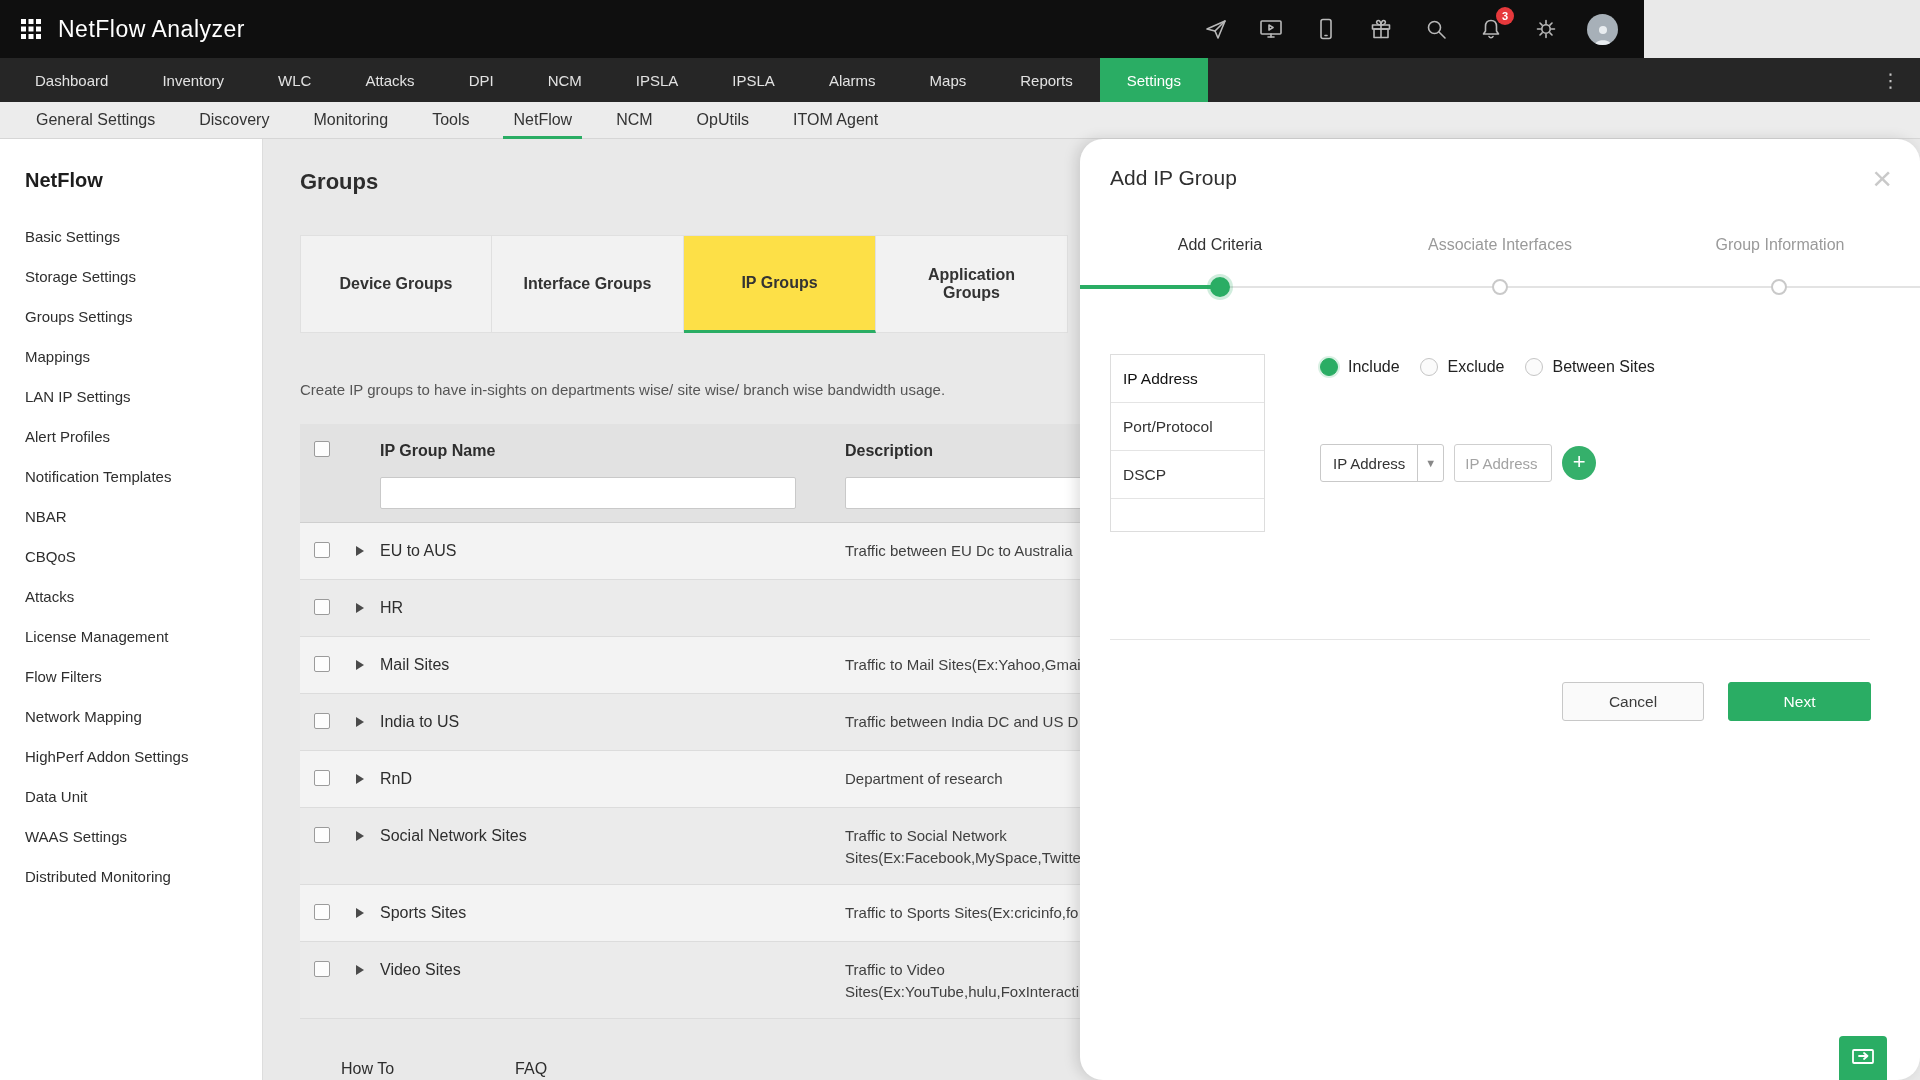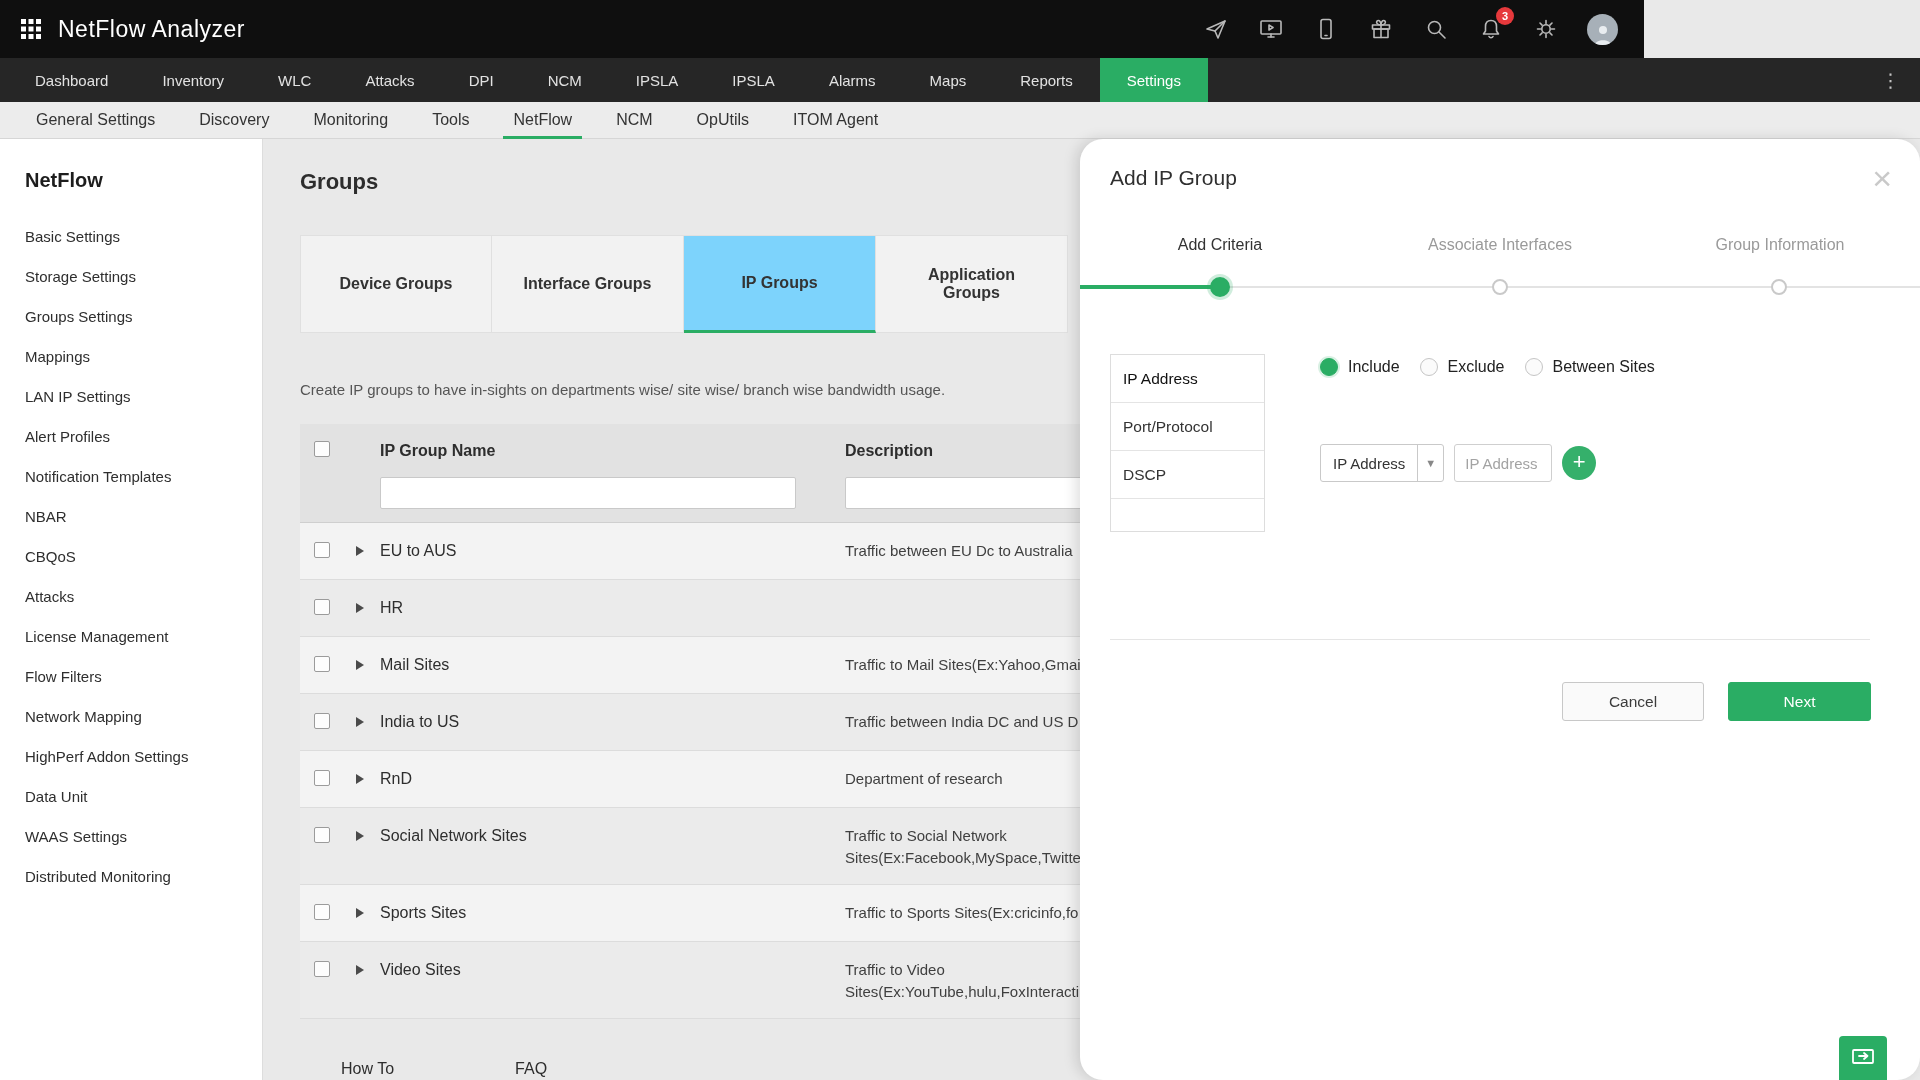--- a/index.html
+++ b/index.html
@@ -30,21 +30,21 @@
   .sidebar { position:absolute; top:139px; left:0; width:263px; bottom:0; background:#fff; border-right:1px solid #ddd; padding:30px 0 0 25px; z-index:10; }
   .sidebar-title { font-size:20px; font-weight:bold; color:#1d1d1d; margin-bottom:24px; }
   .side-item { font-size:15px; color:#2e2e2e; height:40px; display:flex; align-items:center; cursor:pointer; }
 
   
   .content { position:absolute; top:139px; left:263px; right:0; bottom:0; padding:30px 0 0 37px; overflow:hidden; }
   .page-title { font-size:22px; font-weight:bold; color:#2d2d2d; }
   .tab-strip { display:flex; margin-top:40px; }
   .tab { width:192px; height:98px; background:#f2f2f2; border:1px solid #e0e0e0; border-left:none; display:flex; align-items:center; justify-content:center; text-align:center; font-size:16px; font-weight:bold; color:#333; padding:0 24px; cursor:pointer; }
   .tab:first-child { border-left:1px solid #e0e0e0; }
-  .tab.active { background:#7dd3fc; border-bottom:3px solid #2aad64; }
+  .tab.active { background:#fde047; border-bottom:3px solid #2aad64; }
   .table-desc { margin-top:48px; font-size:15px; color:#555; }
 
   .grid-table { margin-top:26px; width:1400px; }
   .g-row { display:flex; align-items:flex-start; }
   .col-check { width:40px; padding-left:14px; padding-top:2px; }
   .col-exp { width:40px; display:flex; justify-content:center; padding-top:6px; }
   .col-name { width:465px; padding-right:5px; }
   .col-desc { width:420px; white-space:pre-line; }
   .g-headblock { background:#e2e2e2; border-bottom:1px solid #cfcfcf; }
   .g-header { display:flex; height:53px; align-items:center; font-weight:bold; font-size:16px; color:#2d2d2d; }

